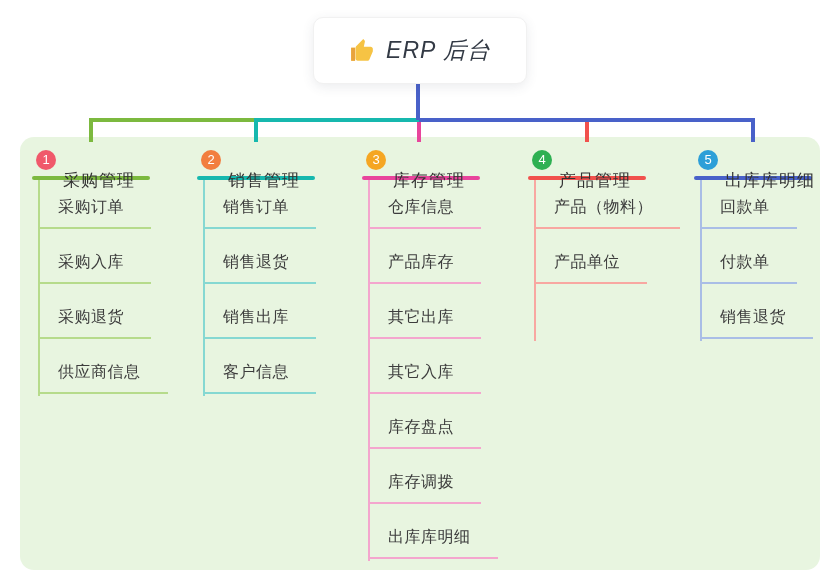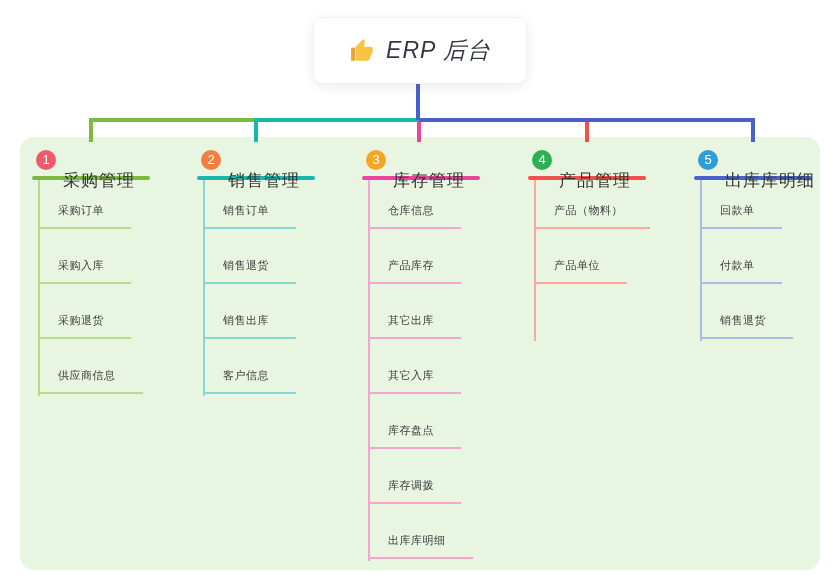--- a/index.html
+++ b/index.html
@@ -52,21 +52,21 @@
   .trunk{position:absolute;left:6px;top:31px;width:2px;background:var(--light,#ccc);}
   .b0 .trunk,.b1 .trunk{height:216px;}
   .b2 .trunk{height:381px;}
   .b3 .trunk,.b4 .trunk{height:161px;}
   .children{position:absolute;left:6px;top:25px;}
   .row{height:55px;display:flex;align-items:flex-end;}
   .child-label{
     display:inline-block;white-space:nowrap;
     border-bottom:2px solid var(--light,#ccc);
     padding:0 27px 9px 20px;
-    font-size:11px;color:#3d3d3d;letter-spacing:.5px;
+    font-size:16px;color:#3d3d3d;letter-spacing:.5px;
   }
 </style>
 </head>
 <body style="background: rgb(255, 255, 255);">
 
 <div class="stage">
 
   <div class="panel" style="background: rgb(232, 245, 224);"></div>
 
   <div class="line drop d3" style="--main: #e8459c; --light: #f4a6ce; --badge: #f5a623;"></div>

